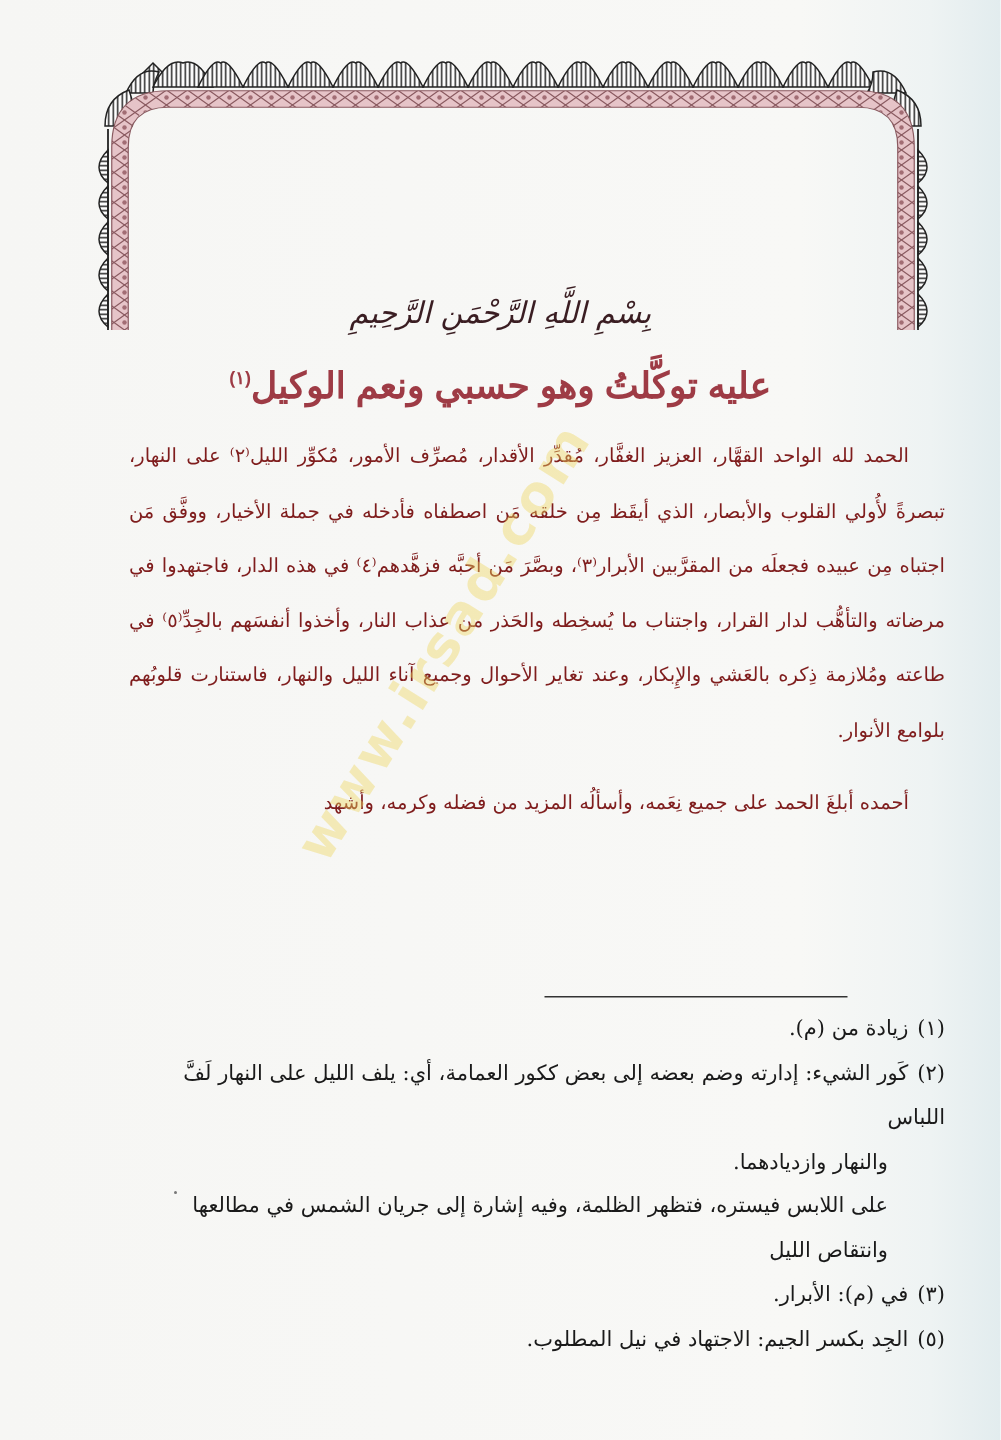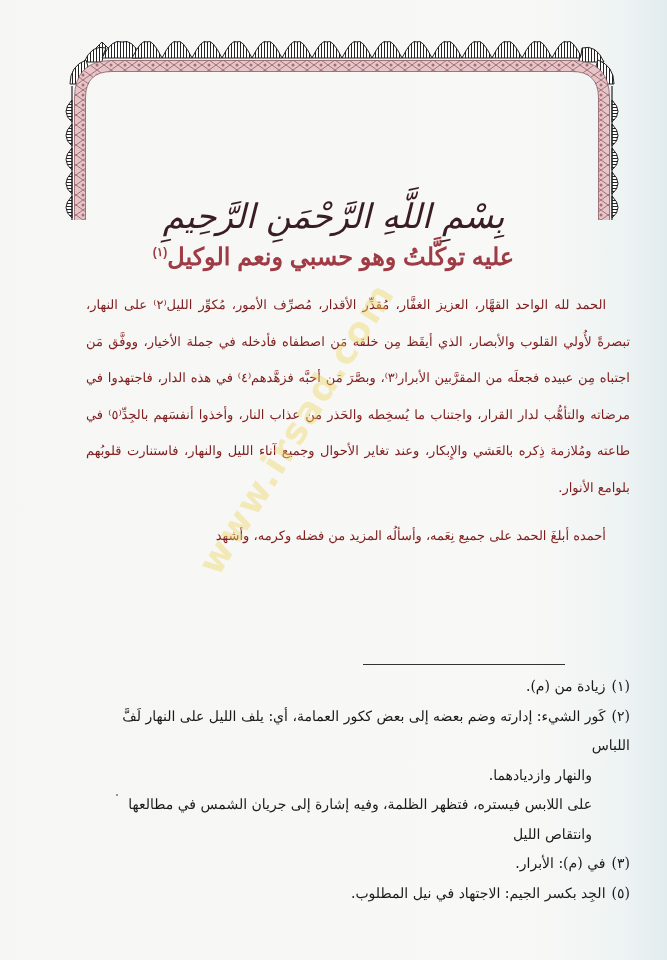--- a/index.html
+++ b/index.html
@@ -12,21 +12,21 @@
   }
   .page { position: absolute; inset: 0; }
 
   
   .frame { position: absolute; left: 62px; top: 40px; width: 560px; height: 190px; }
 
   
   .basmala {
     position: absolute; top: 196px; left: 0; width: 667px;
     text-align: center; direction: rtl;
-    font-family: "DejaVu Serif", serif; font-size: 34px; color: #3a1d22;
+    font-family: "DejaVu Serif", serif; font-size: 20px; color: #3a1d22;
     font-style: italic; letter-spacing: 0px;
   }
   .title {
     position: absolute; top: 243px; left: 0; width: 667px;
     text-align: center; direction: rtl;
     font-family: Liberation Sans, sans-serif; font-weight: bold;
     font-size: 24px; color: #9e3b45;
   }
   .title sup { font-size: 12px; color: #9e3b45; }
 

